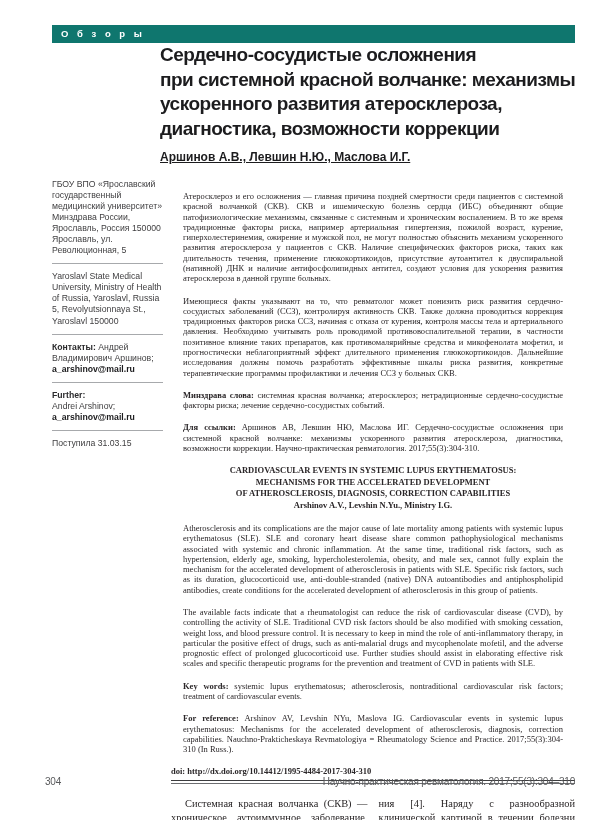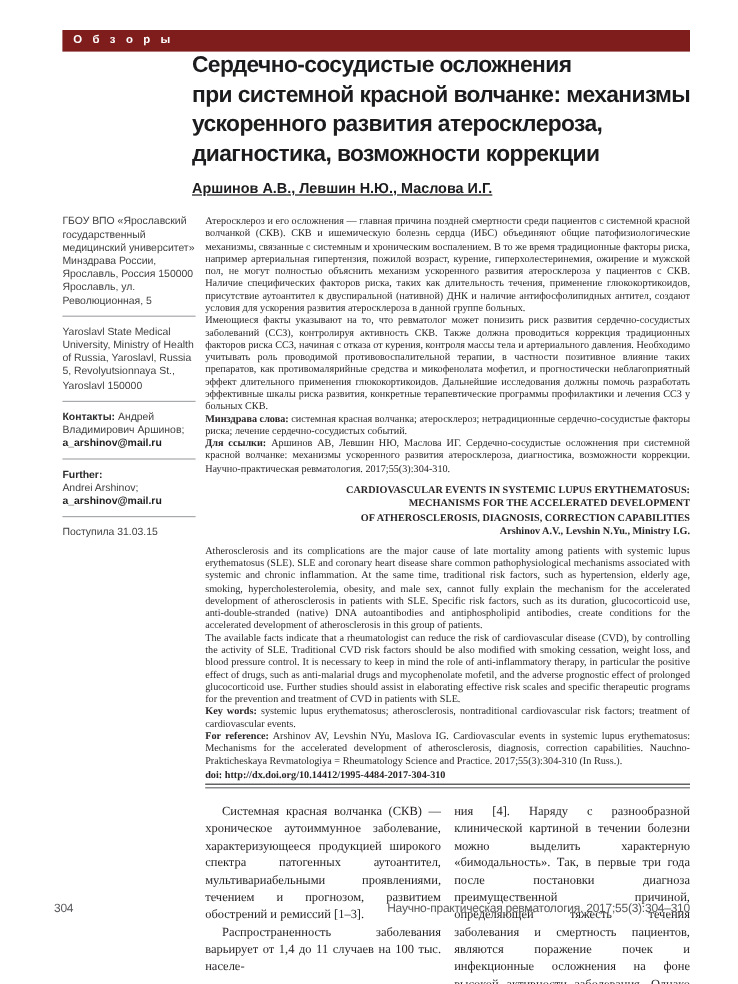--- a/index.html
+++ b/index.html
@@ -1,52 +1,52 @@
 <!DOCTYPE html>
 <html><head>
 <meta charset="utf-8">
 <style>
   html,body {margin:0; padding:0; background:#ffffff;}
   body {width:615px; height:820px; position:relative; overflow:hidden;
         font-family:"Liberation Sans", sans-serif; color:#231f20;}
   .page {padding:25px 40px 0 52px; box-sizing:border-box;}
 
-  .banner {background:#7f1d1d; color:#ffffff; height:18px; line-height:18px;
+  .banner {background:#0f766e; color:#ffffff; height:18px; line-height:18px;
            font-size:9.5px; font-weight:bold; letter-spacing:3px; padding-left:9px;}
 
   .header {margin-left:108px; margin-top:0;}
   .title-line {font-size:19px; font-weight:bold; line-height:24.5px;
                letter-spacing:-0.5px; white-space:nowrap; color:#1c1c1e;}
   .authors {margin-top:9px; font-size:12px; font-weight:bold; color:#1c1c1e;text-decoration:underline;}
 
   .content-flex {display:flex; margin-top:15px;}
 
   .sidebar {width:111px; flex:none; font-size:8.7px; line-height:1.27; color:#414042;}
   .sidebar .rule {border-top:1px solid #a7a9ac; margin:7px 0;}
   .sidebar b {color:#2b2b2d;}
   .sidebar .email {font-weight:bold; display:block; color:#1c1c1e; text-decoration:none;}
 
   .main {flex:1; margin-left:8px; font-family:"Liberation Serif", serif;
          font-size:8.5px; line-height:1.21; text-align:justify; color:#2a2628;}
-  .main p {margin:0;}
+  .main p {margin:12px;}
 
-  .en-title {text-align:right; font-weight:bold; margin:8px 0 5px;}
+  .en-title {text-align:center; font-weight:bold; margin:8px 0 5px;}
   .en-title div {line-height:1.35;}
 
   .doi-line {font-weight:bold; margin-top:1px;}
   .doi-line a {color:#2a2628; text-decoration:none;}
   .double-rule {height:2px; border-top:1.6px solid #3c3c3e; border-bottom:1px solid #6d6e71; margin-top:3px;}
 
   .columns {display:flex; gap:11px; margin-top:13px;
             font-size:10.4px; line-height:1.38; color:#231f20;}
   .col {width:50%;}
   .col p {margin:0; text-indent:14px;}
   .col p.no-indent {text-indent:0;}
 
-  .footer {position:absolute; left:45px; right:40px; top:752px;
+  .footer {position:absolute; left:45px; right:40px; top:776px;
            display:flex; justify-content:space-between;
            font-size:10px; color:#58595b; letter-spacing:-0.2px;}
 </style>
 </head>
 <body>
 
 <div class="page">
 
   <div class="banner">
     <span>О б з о р ы</span>

